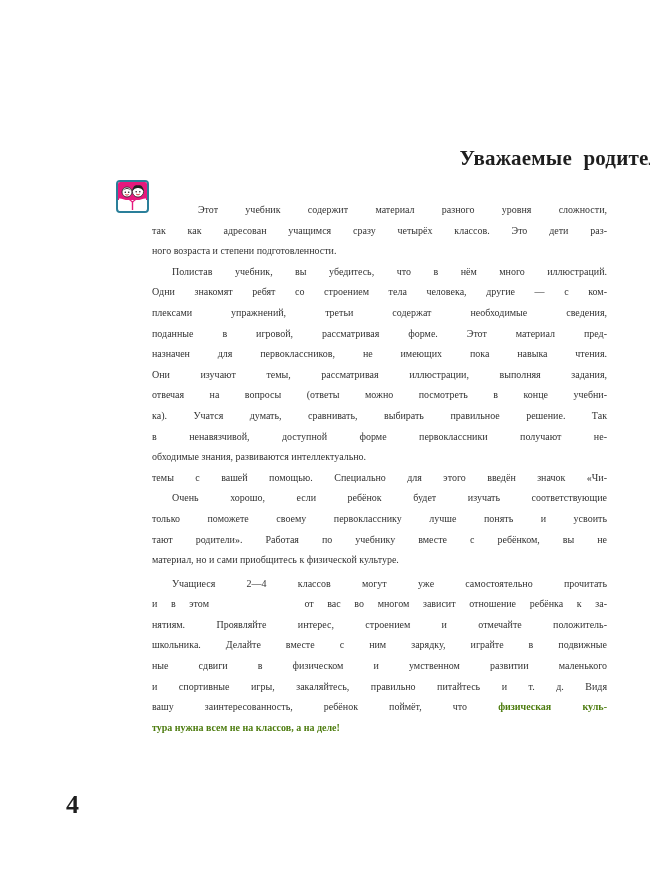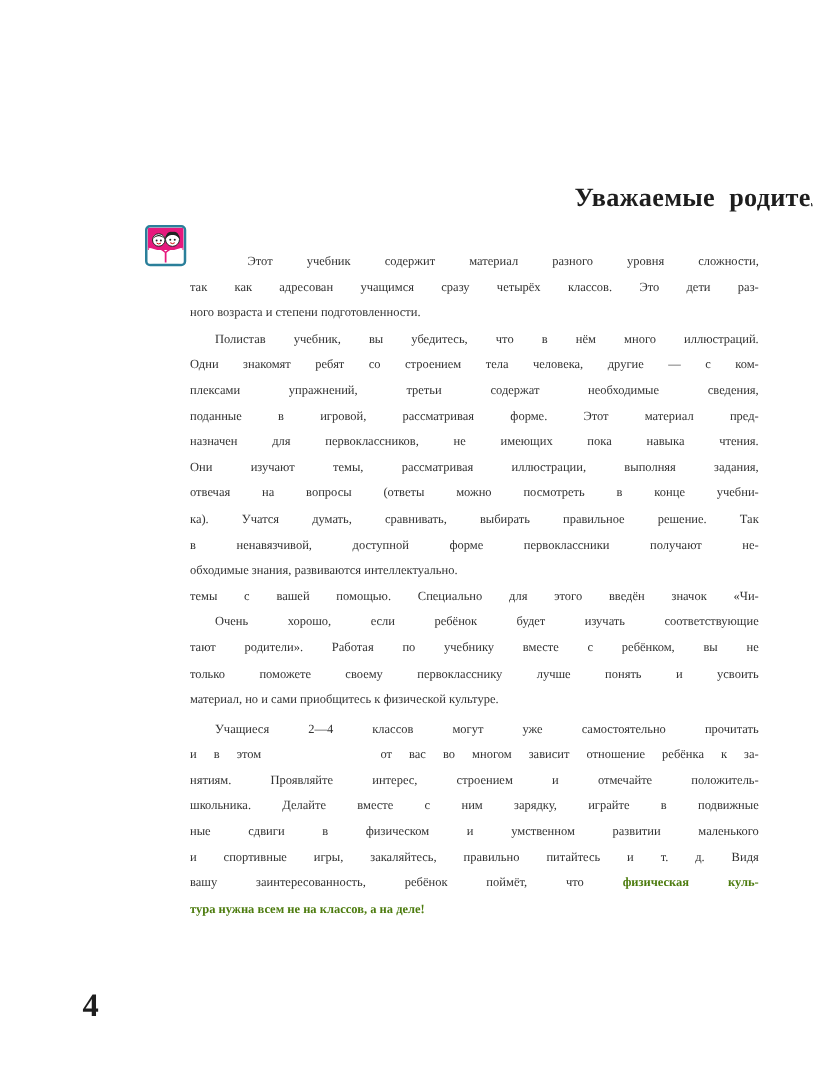--- a/index.html
+++ b/index.html
@@ -139,22 +139,22 @@
       <span class="line">Они изучают темы, рассматривая иллюстрации, выполняя задания,</span>
       <span class="line">отвечая на вопросы (ответы можно посмотреть в конце учебни-</span>
       <span class="line">ка). Учатся думать, сравнивать, выбирать правильное решение. Так</span>
       <span class="line">в ненавязчивой, доступной форме первоклассники получают не-</span>
       <span class="line last">обходимые знания, развиваются интеллектуально.</span>
     </div>
 
     <div>
       <span class="line">темы с вашей помощью. Специально для этого введён значок «Чи-</span>
       <span class="line indent">Очень хорошо, если ребёнок будет изучать соответствующие</span>
+      <span class="line">только поможете своему первокласснику лучше понять и усвоить</span>
       <span class="line">тают родители». Работая по учебнику вместе с ребёнком, вы не</span>
-      <span class="line">только поможете своему первокласснику лучше понять и усвоить</span>
       <span class="line last">материал, но и сами приобщитесь к физической культуре.</span>
     </div>
 
     <div class="para-gap"></div>
 
     <div>
       <span class="line indent">Учащиеся 2—4 классов могут уже самостоятельно прочитать</span>
       <span class="line" style="white-space: pre;">и в этом       от вас во многом зависит отношение ребёнка к за-</span>
       <span class="line">нятиям. Проявляйте интерес, строением и отмечайте положитель-</span>
       <span class="line">школьника. Делайте вместе с ним зарядку, играйте в подвижные</span>

